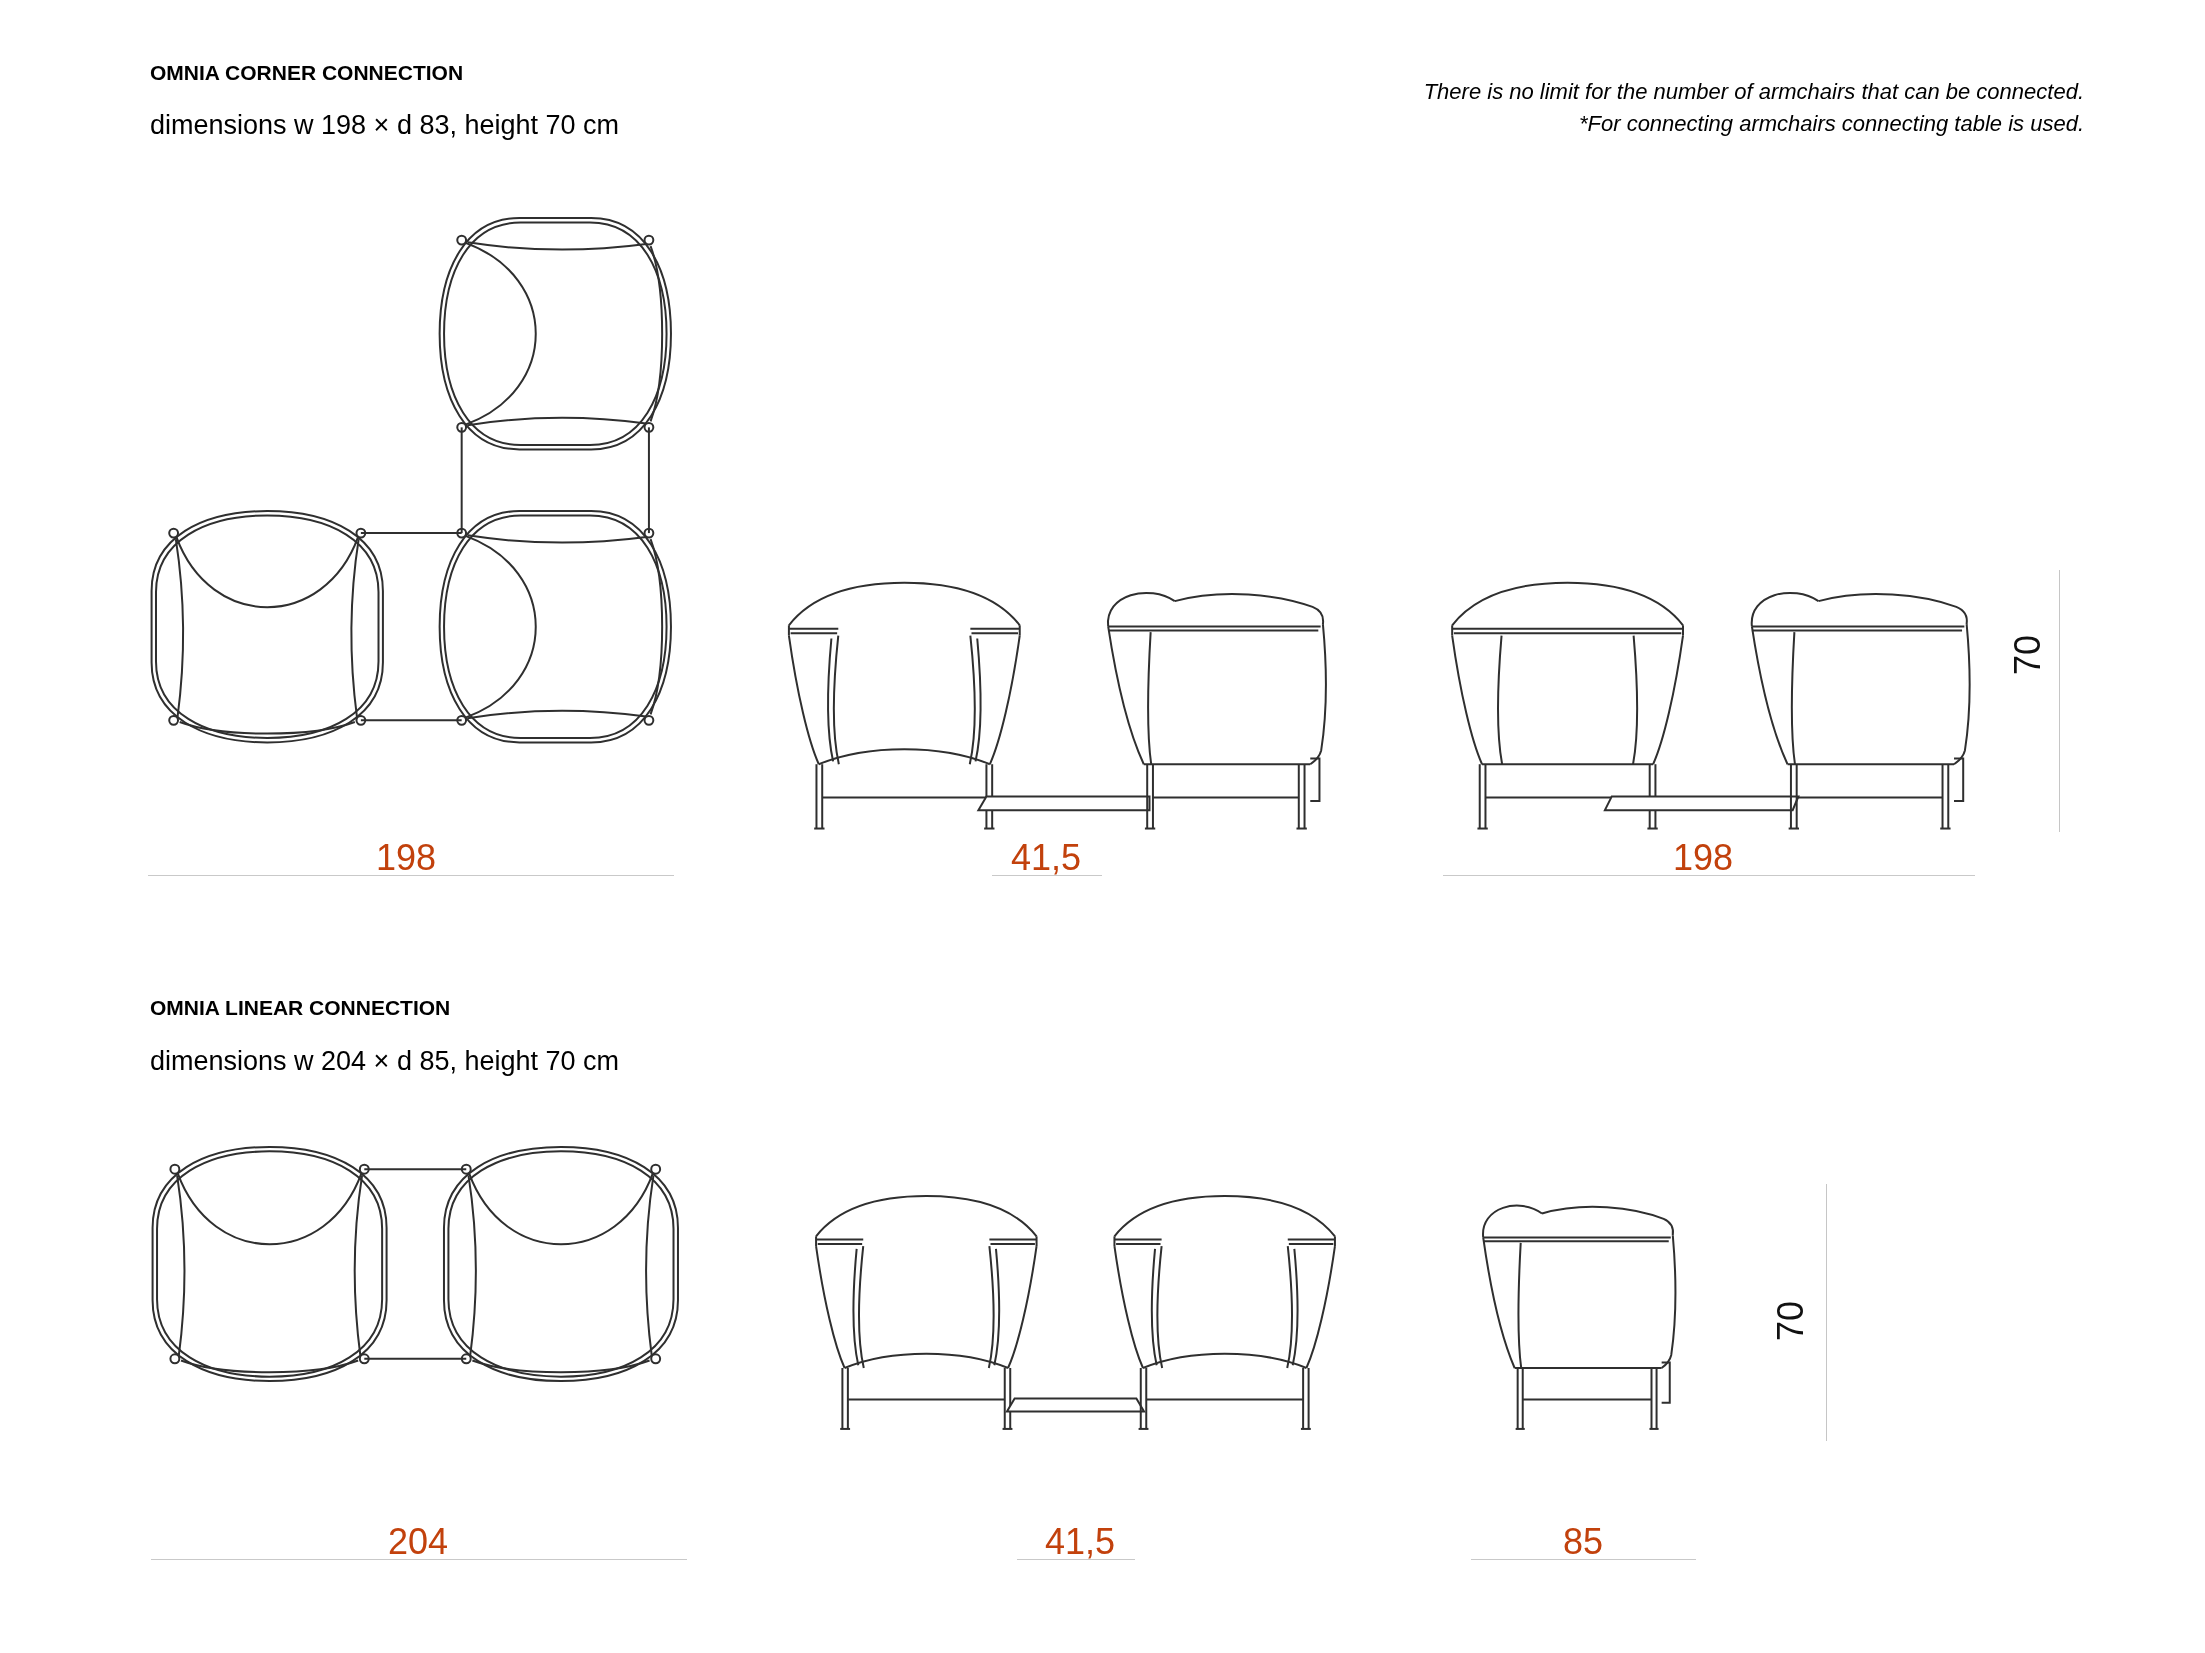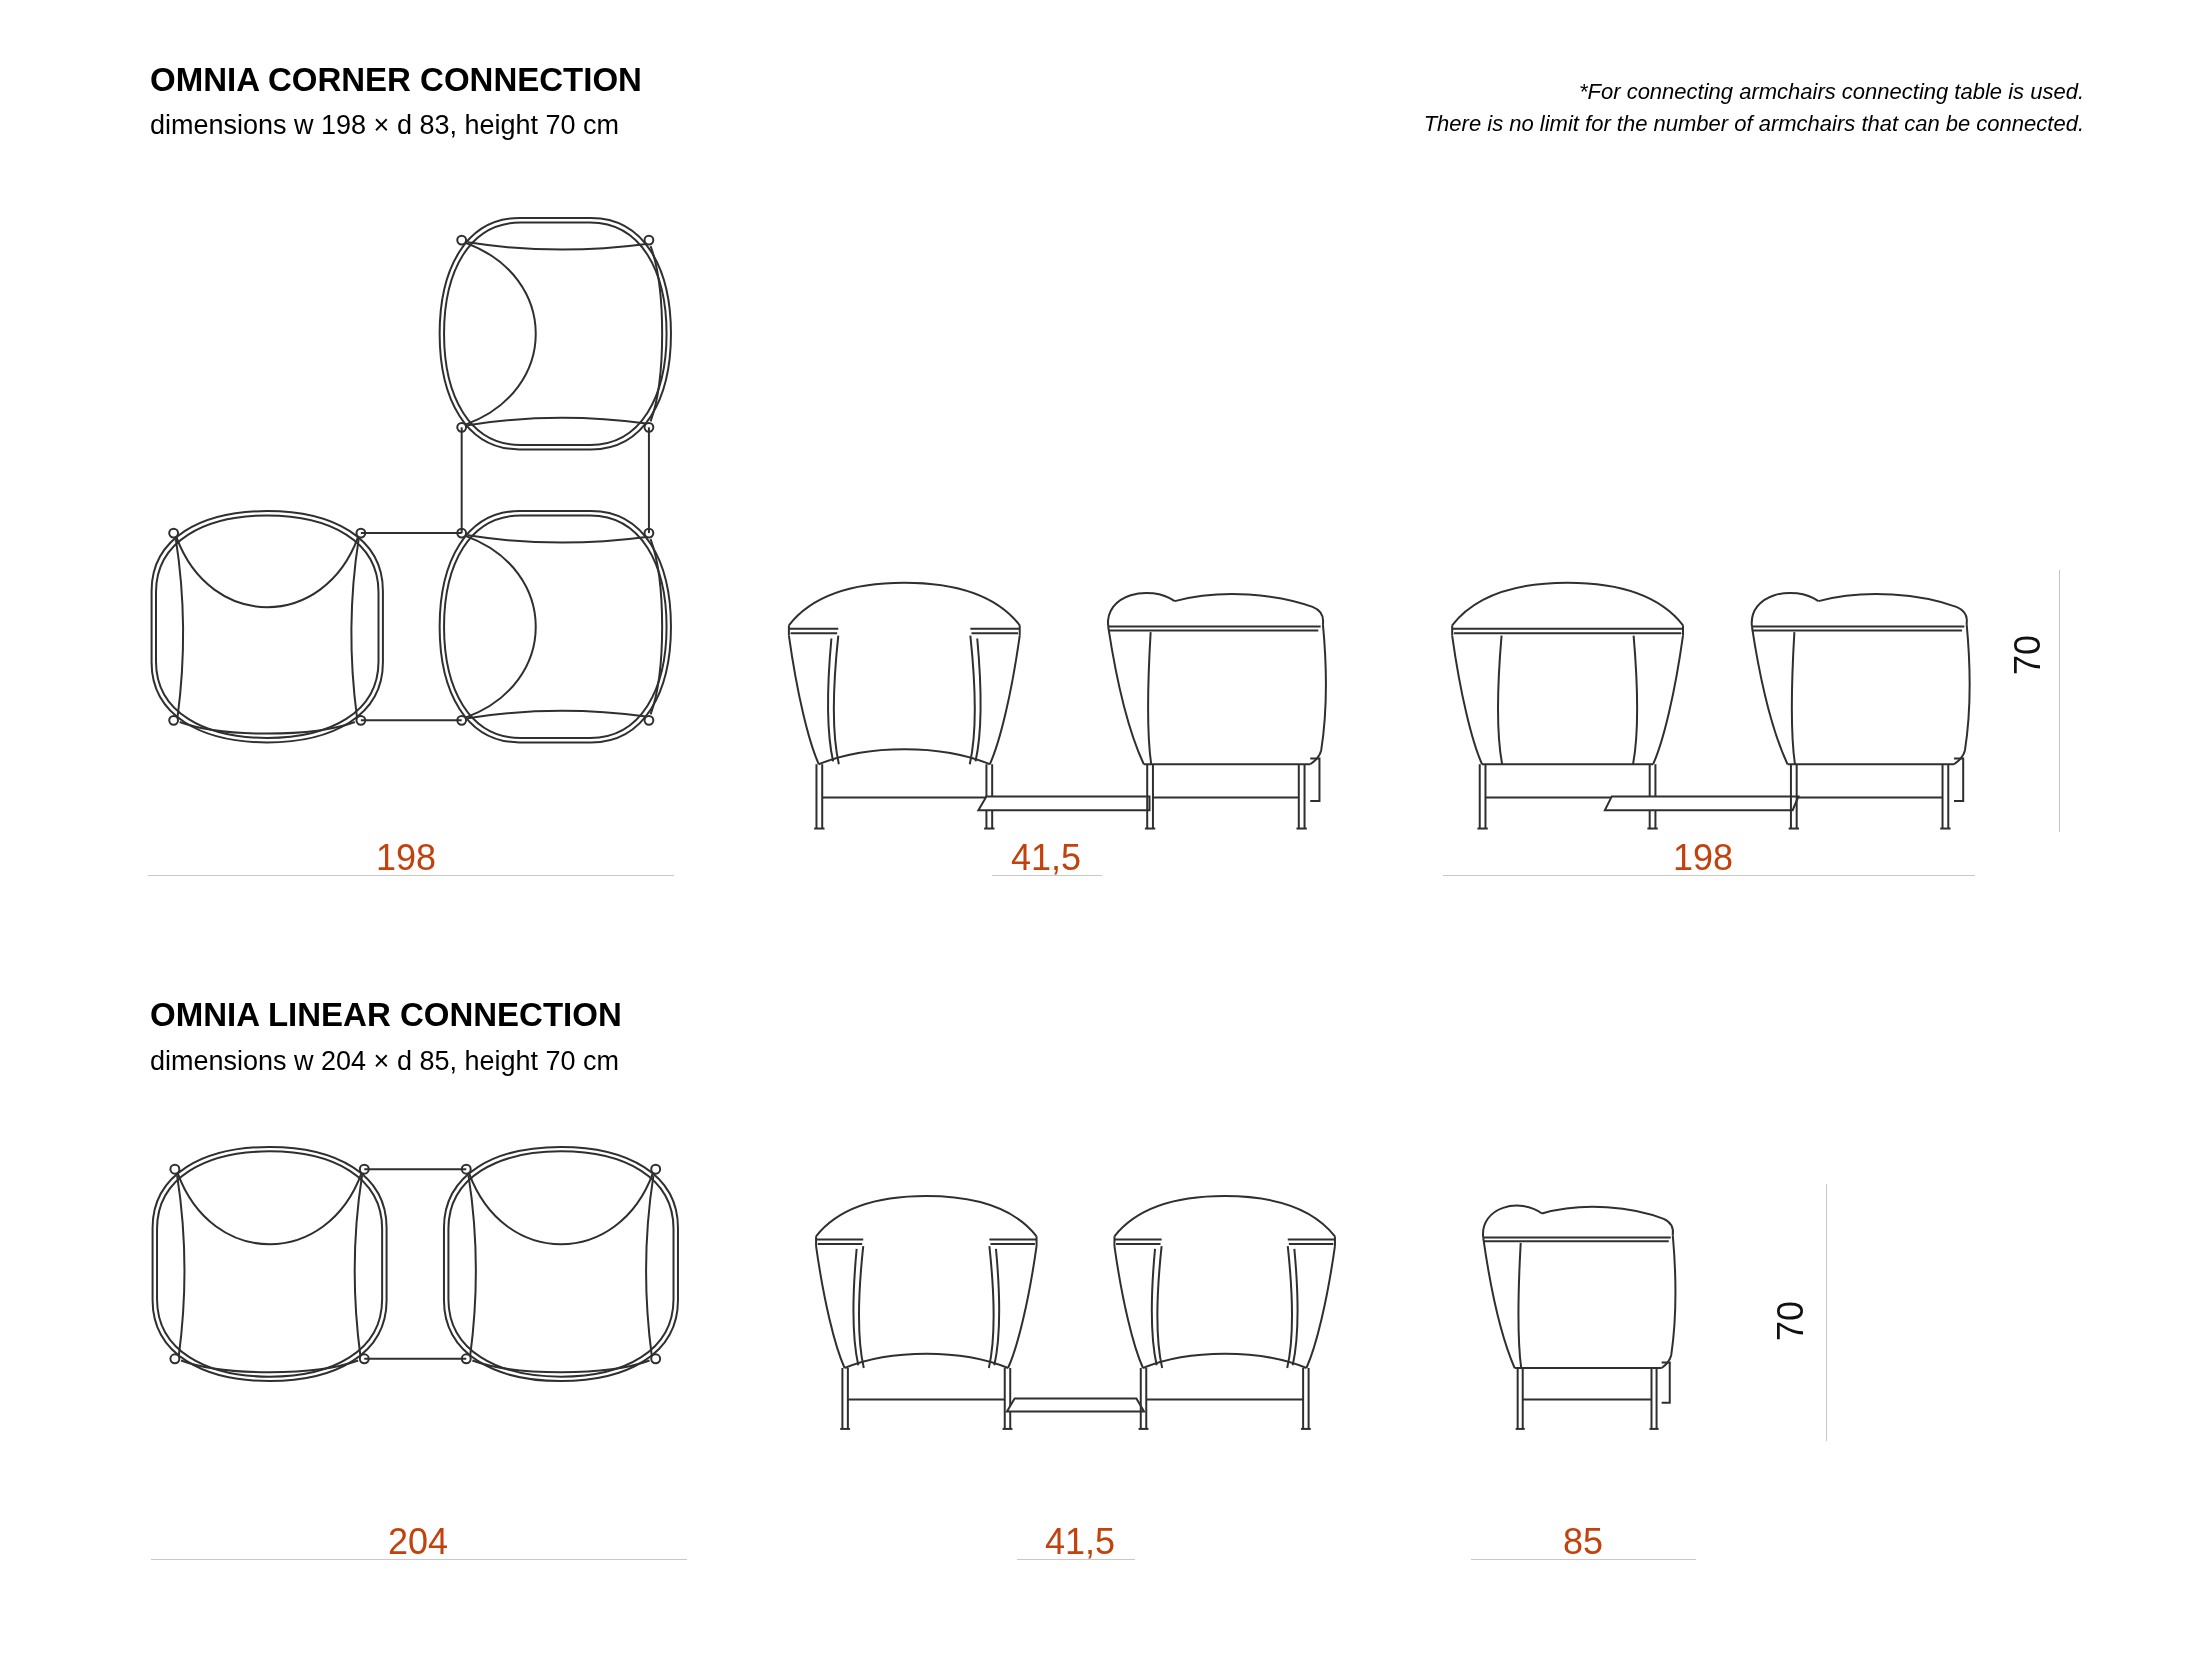--- a/index.html
+++ b/index.html
@@ -1,18 +1,18 @@
 <!DOCTYPE html>
 <html style="font-size:9.2px"><head>
 <meta charset="utf-8">
 <style>
   html,body{margin:0;padding:0;background:#fff;}
   #canvas{position:relative;width:2205px;height:1654px;background:#fff;overflow:hidden;
           font-family:"Liberation Sans","DejaVu Sans",sans-serif;color:#000;}
-  .sec-title{position:absolute;font-size:33px;font-weight:bold;letter-spacing:0px;white-space:nowrap;}
+  .sec-title{position:absolute;font-size:21px;font-weight:bold;letter-spacing:0px;white-space:nowrap;}
   .sec-sub{position:absolute;font-size:27px;font-weight:normal;white-space:nowrap;}
   .note{position:absolute;right:121px;text-align:right;font-size:22px;font-style:italic;line-height:32px;white-space:nowrap;}
   .dim-label{position:absolute;width:230px;height:38px;font-size:36px;text-align:center;white-space:nowrap;color:#c2410c;}
   .dim-underline{position:absolute;height:0;border-top:1.1px solid #c9c9c9;}
   .dim-vline{position:absolute;width:0;border-left:1.1px solid #c6c6c6;}
   .dim-label-v{position:absolute;width:126px;height:38px;font-size:36px;text-align:center;white-space:nowrap;color:#111;
                transform:rotate(-90deg);transform-origin:center center;}
   svg{position:absolute;overflow:visible;}
   svg path, svg line, svg circle, svg polyline{fill:none;stroke:#2f2f2f;stroke-width:2;vector-effect:non-scaling-stroke;}
   svg circle{fill:#ffffff;}
@@ -101,22 +101,22 @@
           <path d="M354,452 L372,452"></path>
         <path d="M104,398 L358,398"></path>
       </g>
     </defs>
   </svg>
 
   <div class="sec-title" style="left:150px;top:61px;">OMNIA CORNER CONNECTION</div>
   <div class="sec-sub" style="left:150px;top:110px;text-align:center;">dimensions w 198 × d 83, height 70 cm</div>
 
   <div class="note" style="top:76px;">
+    <div>There is no limit for the number of armchairs that can be connected.</div>
     <div>*For connecting armchairs connecting table is used.</div>
-    <div>There is no limit for the number of armchairs that can be connected.</div>
   </div>
 
   <svg style="left:141px;top:212px;" width="540" height="537" viewBox="0 0 980 975">
     <g>
       <use href="#topChair" transform="translate(14,538)"></use>
       <use href="#topChair" transform="translate(537,968) rotate(-90)"></use>
       <use href="#topChair" transform="translate(537,436) rotate(-90)"></use>
       <path d="M399,583 L582,583"></path>
       <path d="M399,923 L582,923"></path>
       <path d="M582,391 L582,583"></path>

